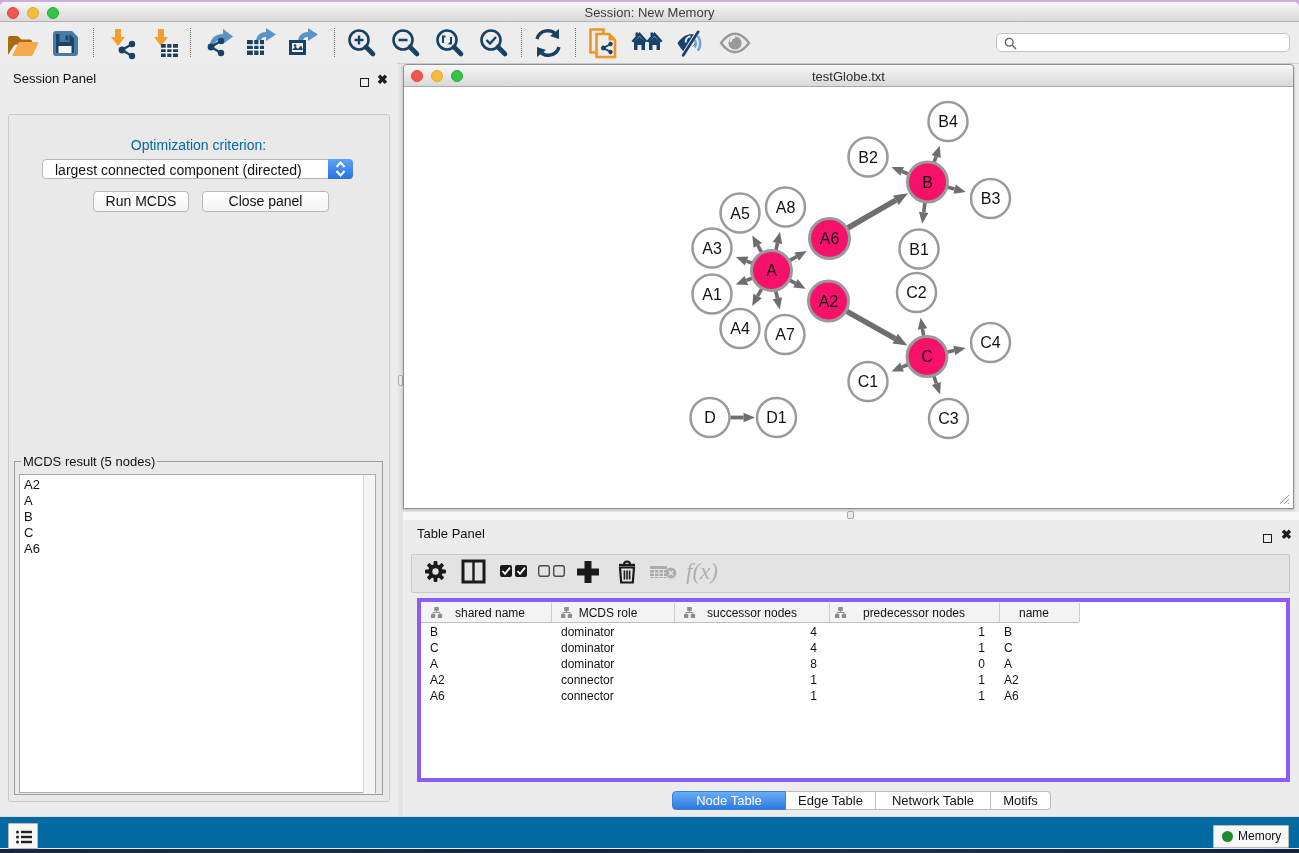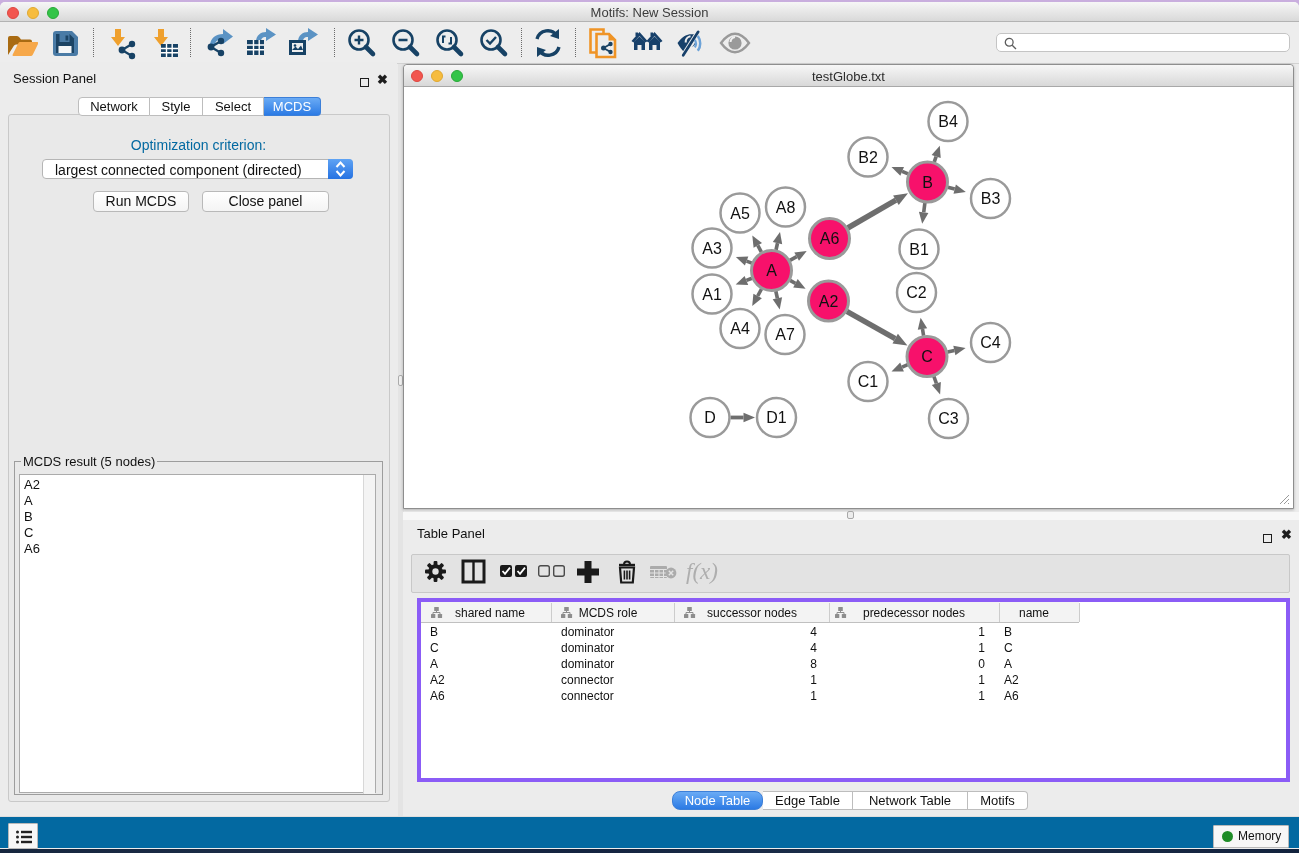--- a/index.html
+++ b/index.html
@@ -38,21 +38,21 @@
   .btn { position:absolute; background:linear-gradient(#ffffff,#f4f4f4); border:1px solid #b9b9b9;
     border-radius:4px; font-size:14px; color:#111; text-align:center; }
 </style>
 </head>
 <body>
 <div id="app">
   <div id="titlebar">
     <div class="tl t1"></div>
       <div class="tl t2"></div>
       <div class="tl t3"></div>
-    <div class="title">Motifs: New Session</div>
+    <div class="title">Session: New Memory</div>
   </div>
   <div id="toolbar">
     <div class="sep" style="left:93px"></div>
     <div class="sep" style="left:190px"></div>
     <div class="sep" style="left:334px"></div>
     <div class="sep" style="left:521px"></div>
     <div class="sep" style="left:575px"></div>
     <svg class="ticon" style="left:4px" viewBox="0 0 34 34">
       <path d="M4 29 V12 q0-2 2-2 h7 q1.5 0 2.5 1.5 l1.5 2 h9 q2 0 2 2 v3 h-16 q-1.5 0-2.3 1.6 L4 29 z" fill="#a96b12"></path>
       <path d="M9.5 30 q-1.5 0-0.8-1.6 l5.5-11 q0.6-1.4 2-1.4 h17 q1.8 0 1 1.7 l-5.3 10.8 q-0.7 1.5-2.2 1.5 z" fill="#f6a84a"></path>
@@ -171,26 +171,20 @@
         <path d="M8.2 8.2 L12 12" stroke="#5c5c5c" stroke-width="1.3"></path>
       </svg>
     </div>
   </div>
 
   <div class="abs" style="left:0;top:60px;width:397px;height:756px;background:#ececec;">
     <div class="abs" style="left:13px;top:9px;font-size:13px;color:#111;">Session Panel</div>
     <div class="abs" style="left:360px;top:11px;"><span class="sqico"></span></div>
     <div class="abs" style="left:377px;top:8px;"><span class="xico">✖</span></div>
     <div class="abs" style="left:8px;top:52px;width:382px;height:688px;background:#e9e9e9;border:1px solid #c9c9c9;border-radius:3px;"></div>
-    <div class="seg" style="left:78px;top:35px;">
-      <div class="s" style="width:72px;">Network</div>
-      <div class="s" style="width:53px;">Style</div>
-      <div class="s" style="width:61px;">Select</div>
-      <div class="s sel" style="width:57px;">MCDS</div>
-    </div>
     <div class="abs" style="left:0;top:75px;width:397px;text-align:center;font-size:14px;color:#0369a1;">Optimization criterion:</div>
     <div class="abs" style="left:42px;top:97px;width:311px;height:20px;background:#fff;border:1px solid #b5b5b5;border-radius:4px;">
       <div class="abs" style="left:12px;top:2px;font-size:14px;color:#111;">largest connected component (directed)</div>
       <div class="abs" style="right:-1px;top:-1px;width:25px;height:20px;border-radius:0 4px 4px 0;background:linear-gradient(#5fa3f4,#2572e2);">
         <svg width="25" height="20" viewBox="0 0 25 20">
           <path d="M8.5 8 L12.5 3.5 L16.5 8 M8.5 12 L12.5 16.5 L16.5 12" fill="none" stroke="#fff" stroke-width="2"></path>
         </svg>
       </div>
     </div>
     <div class="btn" style="left:93px;top:129px;width:96px;height:21px;line-height:19px;">Run MCDS</div>
@@ -421,21 +415,21 @@
             <text x="583" y="60">A2</text>
           <text x="9" y="76">A6</text>
             <text x="140" y="76">connector</text>
             <text x="396" y="76" text-anchor="end">1</text>
             <text x="564" y="76" text-anchor="end">1</text>
             <text x="583" y="76">A6</text>
         </g>
       </svg>
     </div>
     <div class="seg" style="left:269px;top:271px;">
-      <div class="s sel" style="width:91px;border-radius:8px;">Node Table</div>
+      <div class="s sel" style="width:114px;">Node Table</div>
       <div class="s" style="width:90px;">Edge Table</div>
       <div class="s" style="width:115px;">Network Table</div>
       <div class="s" style="width:60px;">Motifs</div>
     </div>
   </div>
 
   <div class="abs" style="left:0;top:814px;width:1299px;height:32px;background:#0369a1;border-top:1px solid #dedede;">
     <div class="btn" style="left:8px;top:6px;width:30px;height:26px;border-radius:1px;background:#f7f7f7;">
       <svg style="position:absolute;left:7px;top:6px" width="16" height="14" viewBox="0 0 16 14">
         <g fill="#222">

